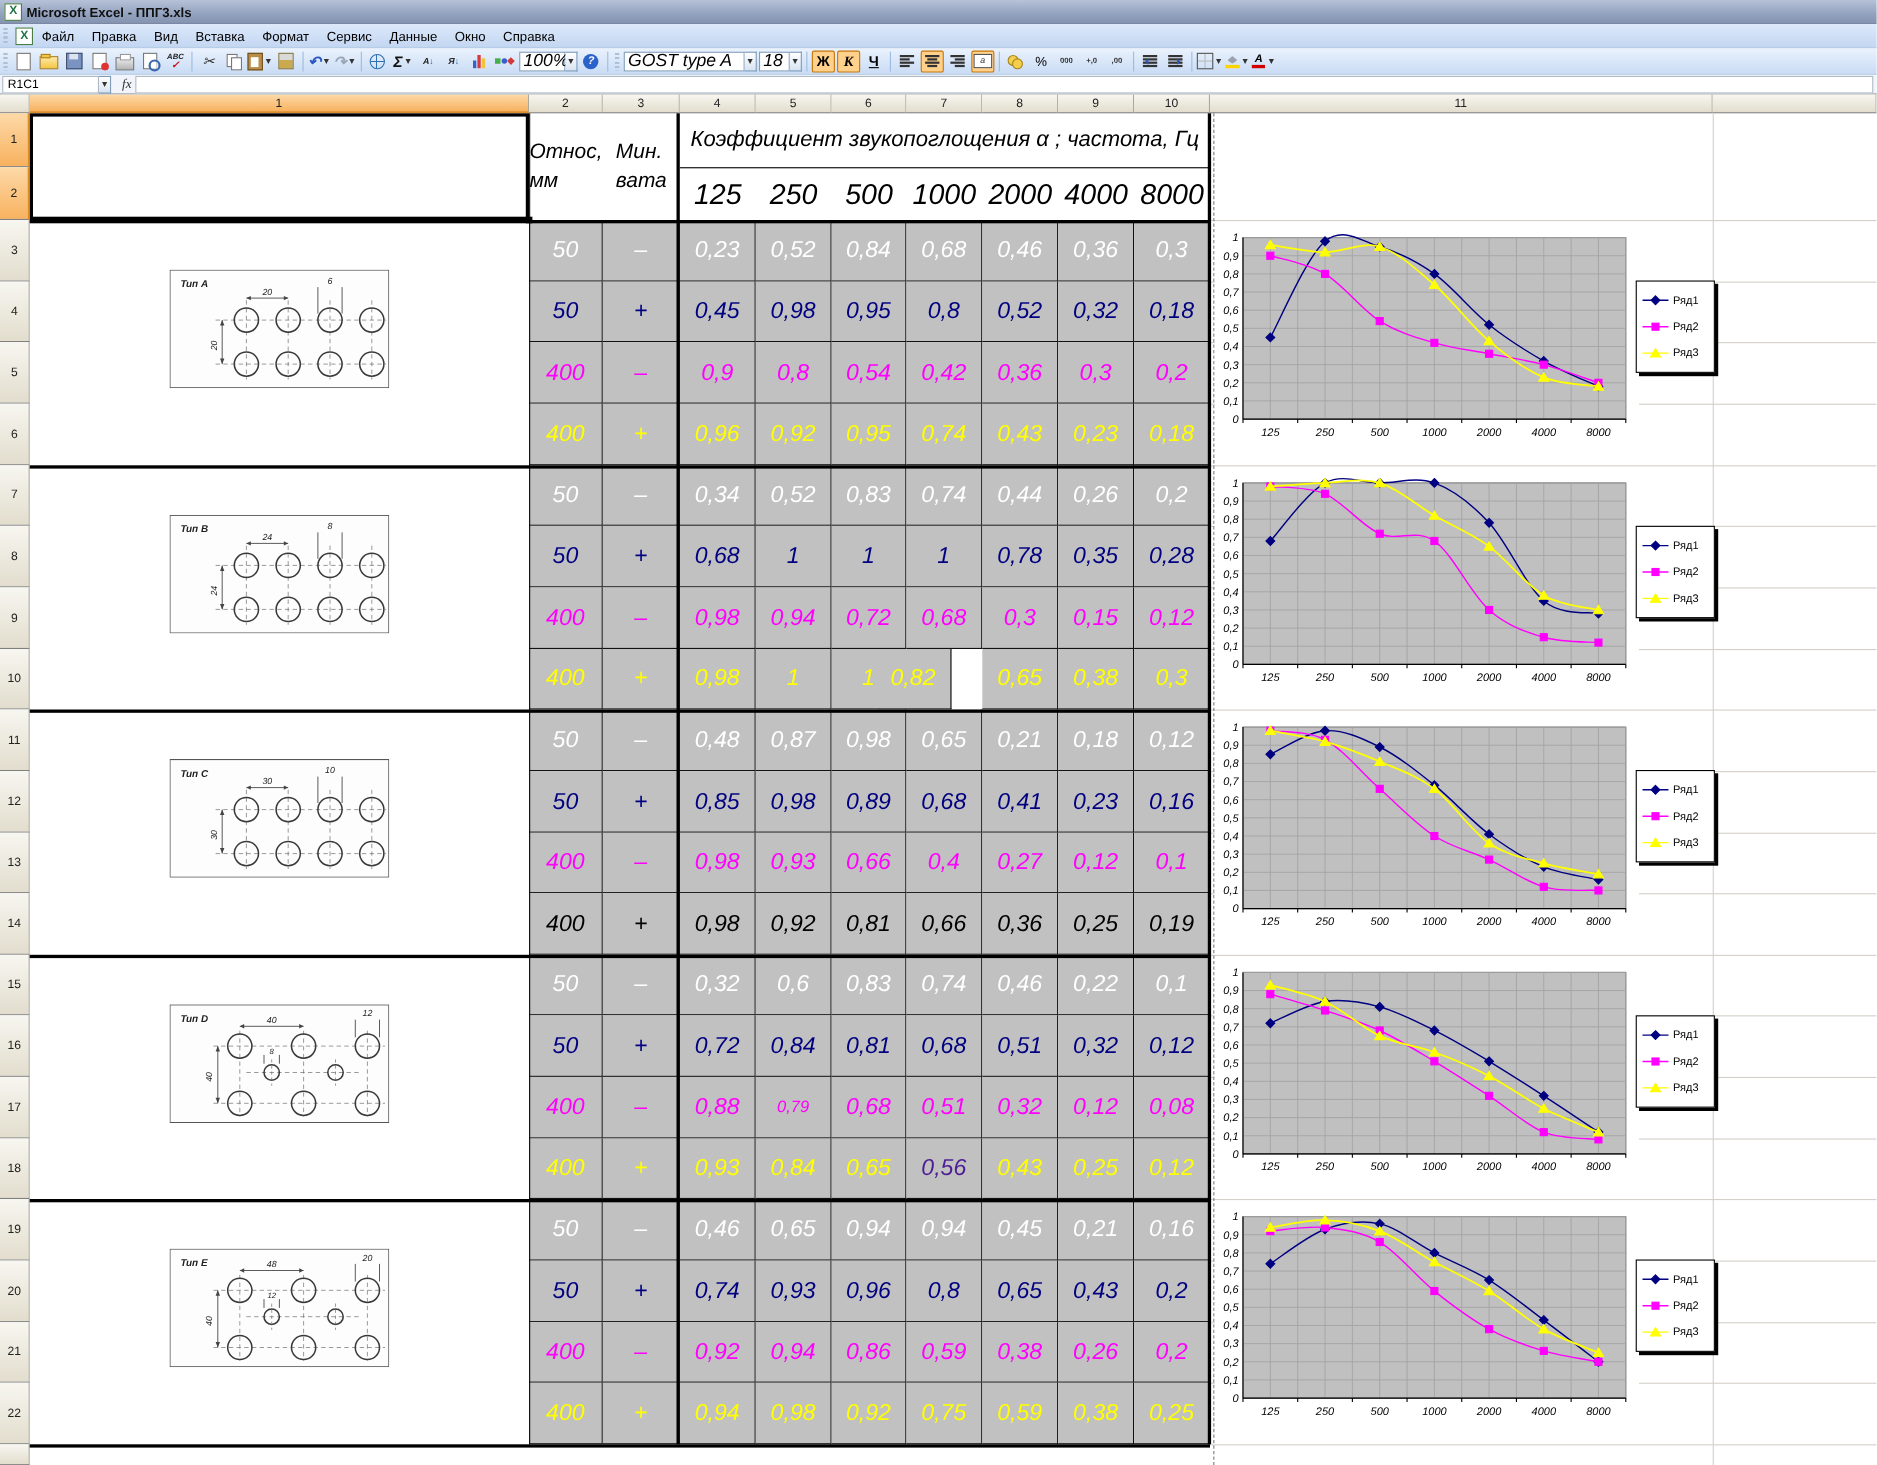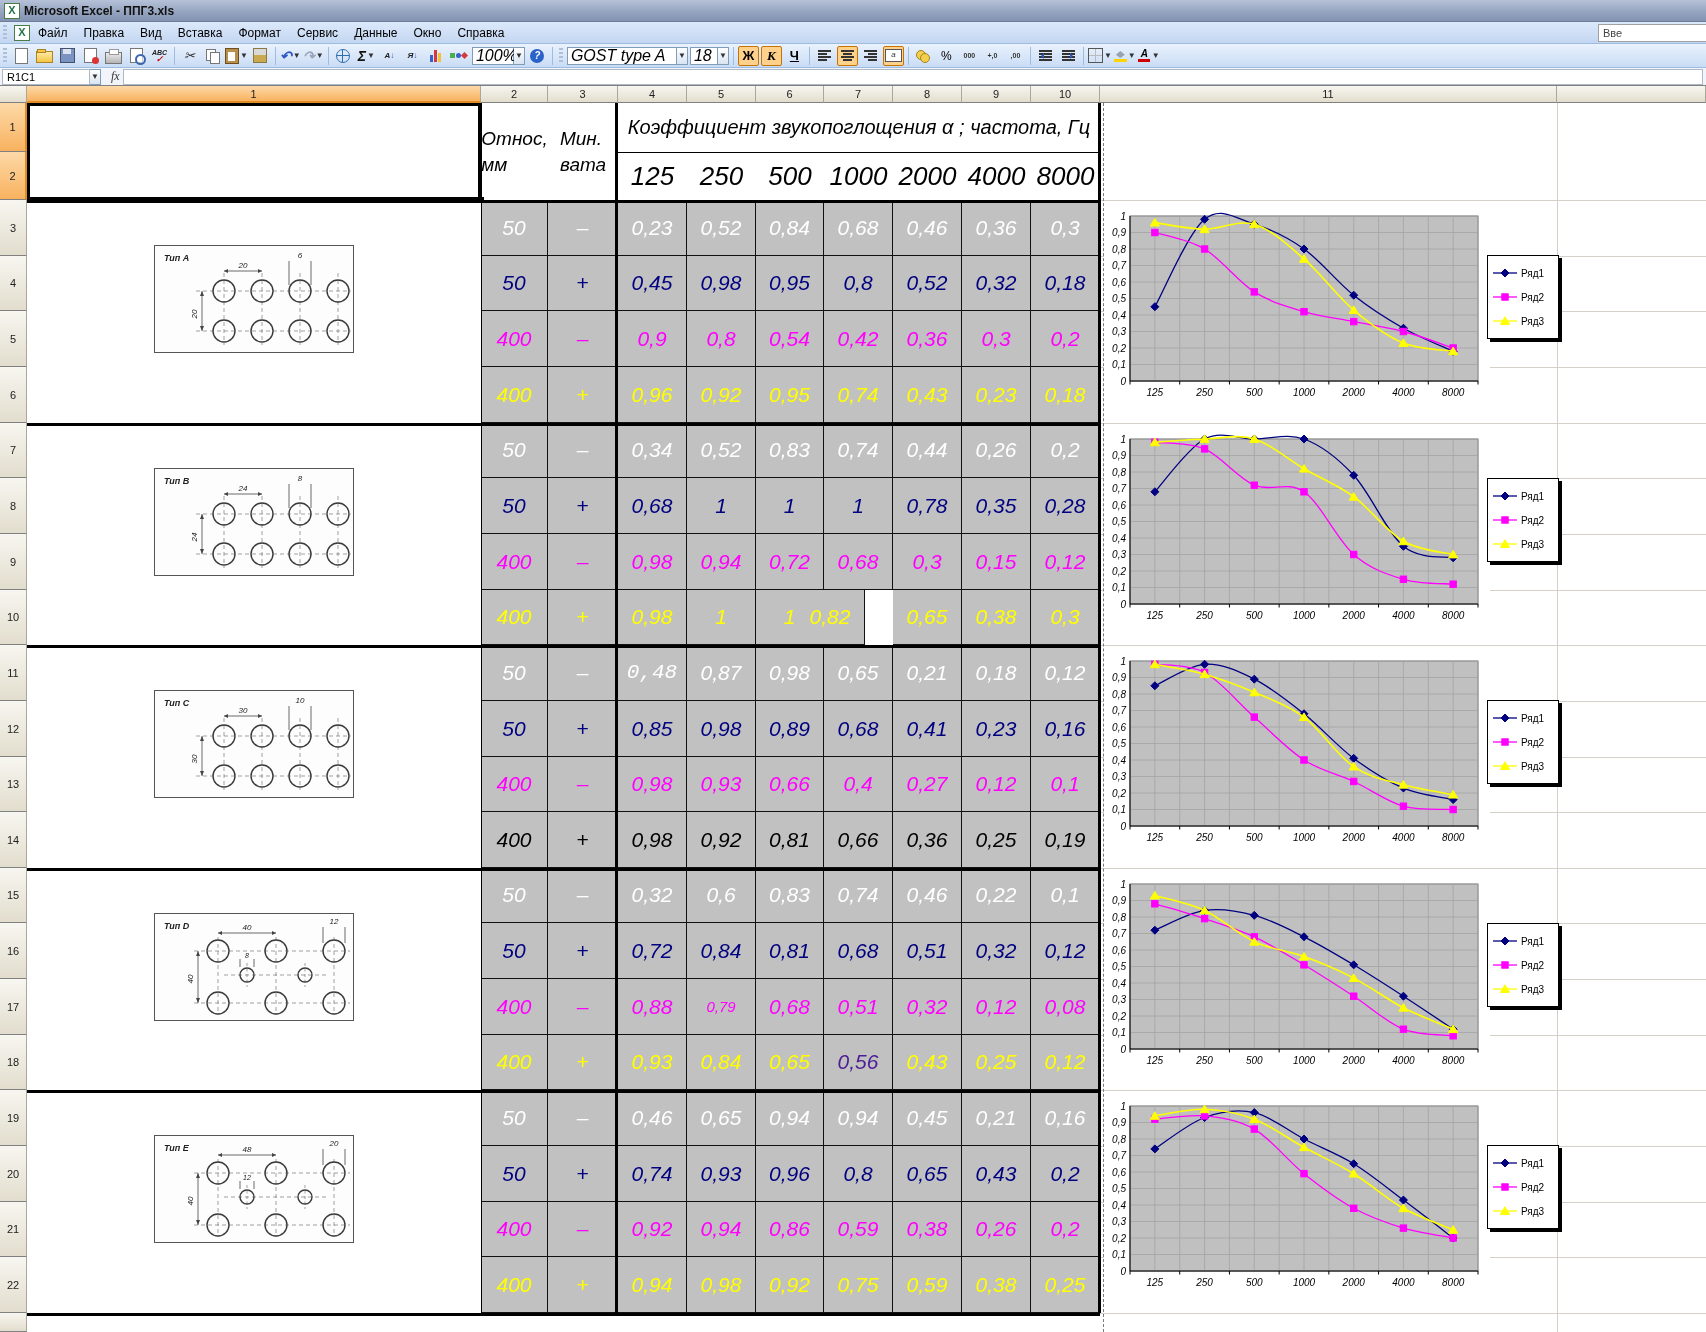--- a/index.html
+++ b/index.html
@@ -132,23 +132,20 @@
         <span class="menuitem">Файл</span>
         <span class="menuitem">Правка</span>
         <span class="menuitem">Вид</span>
         <span class="menuitem">Вставка</span>
         <span class="menuitem">Формат</span>
         <span class="menuitem">Сервис</span>
         <span class="menuitem">Данные</span>
         <span class="menuitem">Окно</span>
         <span class="menuitem">Справка</span>
       </span>
-    <span style="position:relative;flex:1;height:100%;">
-      <span id="qbox">Вве</span>
-    </span>
   </div>
 
   <div id="toolbar">
     <span class="handle"></span>
     <span class="tbi">
         <i class="g-page"></i>
       </span>
     <span class="tbi">
         <i class="g-folder"></i>
       </span>
@@ -452,21 +449,21 @@
       <div class="cell gray" style="left: 548px; top: 504px; width: 70px; height: 55px; font-size: 21px; color: rgb(255, 255, 0);">+</div>
       <div class="cell gray" style="left: 618px; top: 504px; width: 69px; height: 55px; font-size: 21px; color: rgb(255, 255, 0);">0,98</div>
       <div class="cell gray" style="left: 687px; top: 504px; width: 69px; height: 55px; font-size: 21px; color: rgb(255, 255, 0);">1</div>
       <div class="cell gray" style="left: 756px; top: 504px; width: 68px; height: 55px; font-size: 21px; color: rgb(255, 255, 0);">1</div>
       <div class="cell gray" style="left: 796px; top: 504px; width: 69px; height: 55px; font-size: 21px; color: rgb(255, 255, 0);">0,82</div>
       <div class="cell gray" style="left: 893px; top: 504px; width: 69px; height: 55px; font-size: 21px; color: rgb(255, 255, 0);">0,65</div>
       <div class="cell gray" style="left: 962px; top: 504px; width: 69px; height: 55px; font-size: 21px; color: rgb(255, 255, 0);">0,38</div>
       <div class="cell gray" style="left: 1031px; top: 504px; width: 69px; height: 55px; font-size: 21px; color: rgb(255, 255, 0);">0,3</div>
       <div class="cell gray" style="left: 481px; top: 559px; width: 67px; height: 56px; font-size: 21px; color: rgb(255, 255, 255);">50</div>
       <div class="cell gray" style="left: 548px; top: 559px; width: 70px; height: 56px; font-size: 21px; color: rgb(255, 255, 255);">–</div>
-      <div class="cell gray" style="left: 618px; top: 559px; width: 69px; height: 56px; font-size: 21px; color: rgb(255, 255, 255); font-family: Liberation Mono, monospace;">0,48</div>
+      <div class="cell gray" style="left: 618px; top: 559px; width: 69px; height: 56px; font-size: 21px; color: rgb(255, 255, 255);">0,48</div>
       <div class="cell gray" style="left: 687px; top: 559px; width: 69px; height: 56px; font-size: 21px; color: rgb(255, 255, 255);">0,87</div>
       <div class="cell gray" style="left: 756px; top: 559px; width: 68px; height: 56px; font-size: 21px; color: rgb(255, 255, 255);">0,98</div>
       <div class="cell gray" style="left: 824px; top: 559px; width: 69px; height: 56px; font-size: 21px; color: rgb(255, 255, 255);">0,65</div>
       <div class="cell gray" style="left: 893px; top: 559px; width: 69px; height: 56px; font-size: 21px; color: rgb(255, 255, 255);">0,21</div>
       <div class="cell gray" style="left: 962px; top: 559px; width: 69px; height: 56px; font-size: 21px; color: rgb(255, 255, 255);">0,18</div>
       <div class="cell gray" style="left: 1031px; top: 559px; width: 69px; height: 56px; font-size: 21px; color: rgb(255, 255, 255);">0,12</div>
       <div class="cell gray" style="left: 481px; top: 615px; width: 67px; height: 56px; font-size: 21px; color: rgb(0, 0, 128);">50</div>
       <div class="cell gray" style="left: 548px; top: 615px; width: 70px; height: 56px; font-size: 21px; color: rgb(0, 0, 128);">+</div>
       <div class="cell gray" style="left: 618px; top: 615px; width: 69px; height: 56px; font-size: 21px; color: rgb(0, 0, 128);">0,85</div>
       <div class="cell gray" style="left: 687px; top: 615px; width: 69px; height: 56px; font-size: 21px; color: rgb(0, 0, 128);">0,98</div>

